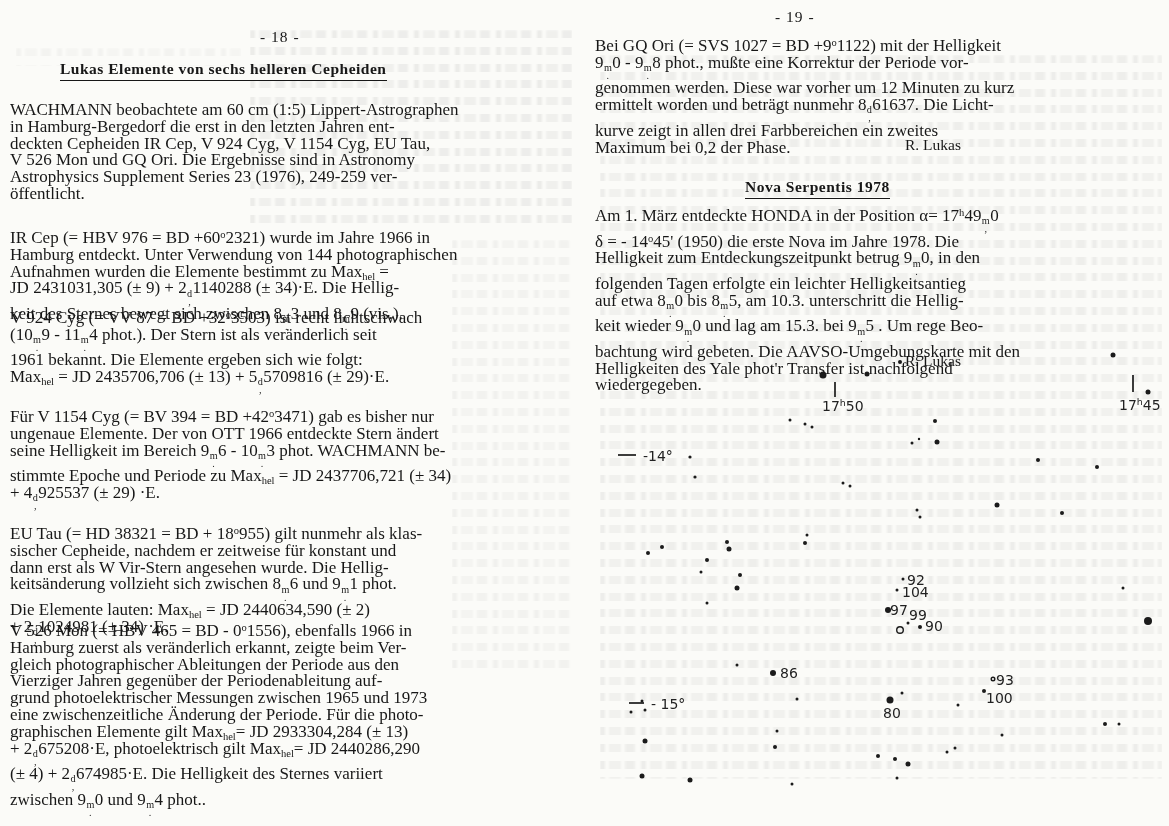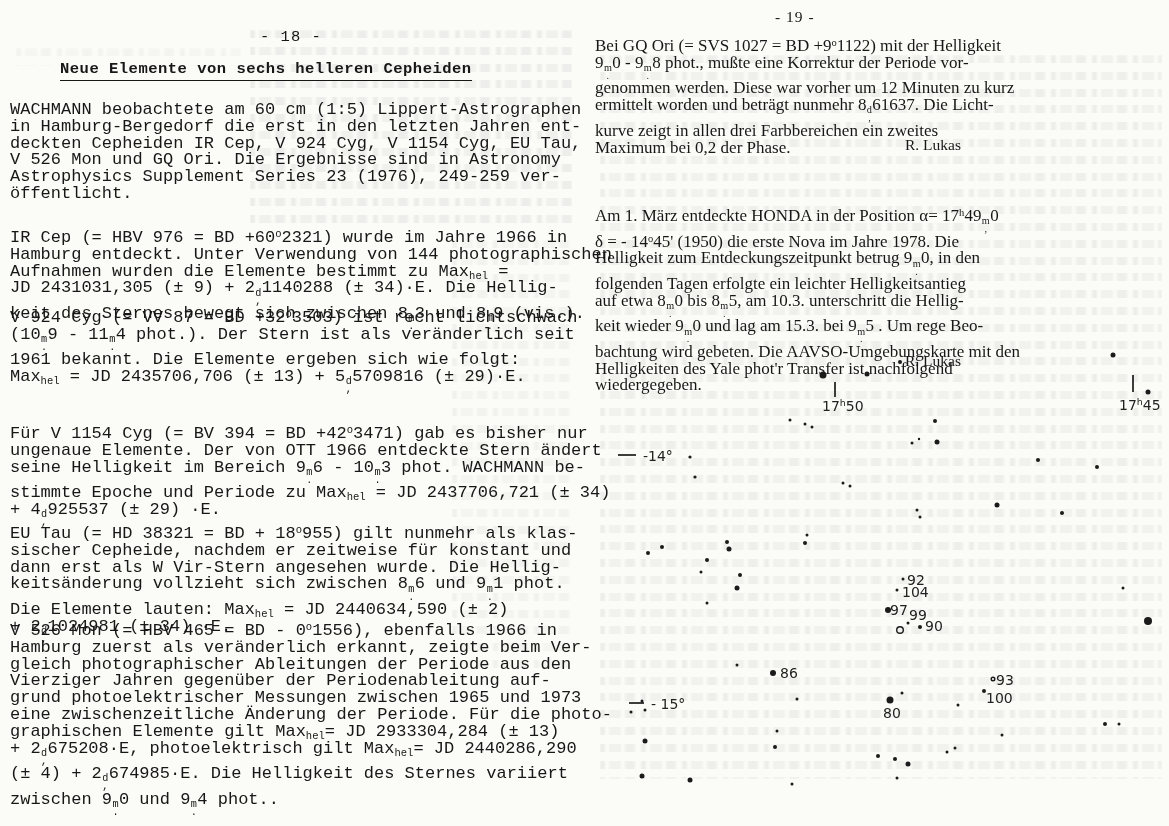--- a/index.html
+++ b/index.html
@@ -3,21 +3,21 @@
 <meta charset="utf-8">
 <style>
   html,body{margin:0;padding:0;}
   body{
     width:1169px;height:826px;position:relative;overflow:hidden;
     background:#fbfbf8;
     font-family:"Liberation Mono","DejaVu Sans Mono",monospace;
     color:#171717;
   }
   .page{position:absolute;z-index:2;}
-  #left-page{left:10px;top:28px;width:566px;height:790px;}
+  #left-page{left:10px;top:28px;width:566px;height:790px;font-family:Liberation Serif, serif;}
   #right-page{left:595px;top:8px;width:572px;height:800px;font-family:Liberation Serif, serif;}
   .pageno{position:absolute;top:0;font-size:15.5px;letter-spacing:1px;}
   .title-wrap{position:absolute;}
   .title-wrap span{
     display:inline-block;font-size:15.5px;font-weight:bold;
     border-bottom:1.6px solid #171717;padding-bottom:2px;letter-spacing:.5px;
   }
   .para{
     position:absolute;left:0;font-size:17px;line-height:16.8px;
     white-space:nowrap;
@@ -53,21 +53,21 @@
 <body>
 
 <div class="bleed" id="bleed-a"></div>
 <div class="bleed" id="bleed-b"></div>
 <div class="bleed" id="bleed-c"></div>
 <div class="bleed" id="bleed-d"></div>
 
 <div class="page" id="left-page">
   <div class="pageno" style="left:250px">- 18 -</div>
   <div class="title-wrap" style="left:50px;top:32px">
-    <span>Neue Elemente von sechs helleren Cepheiden</span>
+    <span>Lukas Elemente von sechs helleren Cepheiden</span>
   </div>
   <div class="para" style="top:74px">WACHMANN beobachtete am 60 cm (1:5) Lippert-Astrographen<br>in Hamburg-Bergedorf die erst in den letzten Jahren ent-<br>deckten Cepheiden IR Cep, V 924 Cyg, V 1154 Cyg, EU Tau,<br>V 526 Mon und GQ Ori. Die Ergebnisse sind in Astronomy<br>Astrophysics Supplement Series 23 (1976), 249-259 ver-<br>öffentlicht.</div>
   <div class="para" style="top:202px">IR Cep (= HBV 976 = BD +60<sup>o</sup>2321) wurde im Jahre 1966 in<br>Hamburg entdeckt. Unter Verwendung von 144 photographischen<br>Aufnahmen wurden die Elemente bestimmt zu Max<sub>hel</sub> =<br>JD 2431031,305 (± 9) + 2<span class="stk">
         <span>d</span>
         <span>,</span>
       </span>1140288 (± 34)·E. Die Hellig-<br>keit des Sternes bewegt sich zwischen 8<span class="stk">
         <span>m</span>
         <span>.</span>
       </span>3 und 8<span class="stk">
         <span>m</span>
@@ -76,21 +76,21 @@
   <div class="para" style="top:282px">V 924 Cyg (= VV 87 = BD +32<sup>o</sup>3503) ist recht lichtschwach<br>(10<span class="stk">
         <span>m</span>
         <span>.</span>
       </span>9 - 11<span class="stk">
         <span>m</span>
         <span>.</span>
       </span>4 phot.). Der Stern ist als veränderlich seit<br>1961 bekannt. Die Elemente ergeben sich wie folgt:<br>Max<sub>hel</sub> = JD 2435706,706 (± 13) + 5<span class="stk">
         <span>d</span>
         <span>,</span>
       </span>5709816 (± 29)·E.</div>
-  <div class="para" style="top:398px">Für V 1154 Cyg (= BV 394 = BD +42<sup>o</sup>3471) gab es bisher nur<br>ungenaue Elemente. Der von OTT 1966 entdeckte Stern ändert<br>seine Helligkeit im Bereich 9<span class="stk">
+  <div class="para" style="top:381px">Für V 1154 Cyg (= BV 394 = BD +42<sup>o</sup>3471) gab es bisher nur<br>ungenaue Elemente. Der von OTT 1966 entdeckte Stern ändert<br>seine Helligkeit im Bereich 9<span class="stk">
         <span>m</span>
         <span>.</span>
       </span>6 - 10<span class="stk">
         <span>m</span>
         <span>.</span>
       </span>3 phot. WACHMANN be-<br>stimmte Epoche und Periode zu Max<sub>hel</sub> = JD 2437706,721 (± 34)<br>+ 4<span class="stk">
         <span>d</span>
         <span>,</span>
       </span>925537 (± 29) ·E.</div>
   <div class="para" style="top:498px">EU Tau (= HD 38321 = BD + 18<sup>o</sup>955) gilt nunmehr als klas-<br>sischer Cepheide, nachdem er zeitweise für konstant und<br>dann erst als W Vir-Stern angesehen wurde. Die Hellig-<br>keitsänderung vollzieht sich zwischen 8<span class="stk">
@@ -124,20 +124,23 @@
         <span>m</span>
         <span>.</span>
       </span>0 - 9<span class="stk">
         <span>m</span>
         <span>.</span>
       </span>8 phot., mußte eine Korrektur der Periode vor-<br>genommen werden. Diese war vorher um 12 Minuten zu kurz<br>ermittelt worden und beträgt nunmehr 8<span class="stk">
         <span>d</span>
         <span>,</span>
       </span>61637. Die Licht-<br>kurve zeigt in allen drei Farbbereichen ein zweites<br>Maximum bei 0,2 der Phase.</div>
   <div class="byline" style="top:128px">R. Lukas</div>
+  <div class="title-wrap" style="left:150px;top:170px">
+    <span>Nova Serpentis 1978</span>
+  </div>
   <div class="para" style="top:200px">Am 1. März entdeckte HONDA in der Position α= 17<sup>h</sup>49<span class="stk">
         <span>m</span>
         <span>,</span>
       </span>0<br>δ = - 14<sup>o</sup>45' (1950) die erste Nova im Jahre 1978. Die<br>Helligkeit zum Entdeckungszeitpunkt betrug 9<span class="stk">
         <span>m</span>
         <span>.</span>
       </span>0, in den<br>folgenden Tagen erfolgte ein leichter Helligkeitsantieg<br>auf etwa 8<span class="stk">
         <span>m</span>
         <span>.</span>
       </span>0 bis 8<span class="stk">

